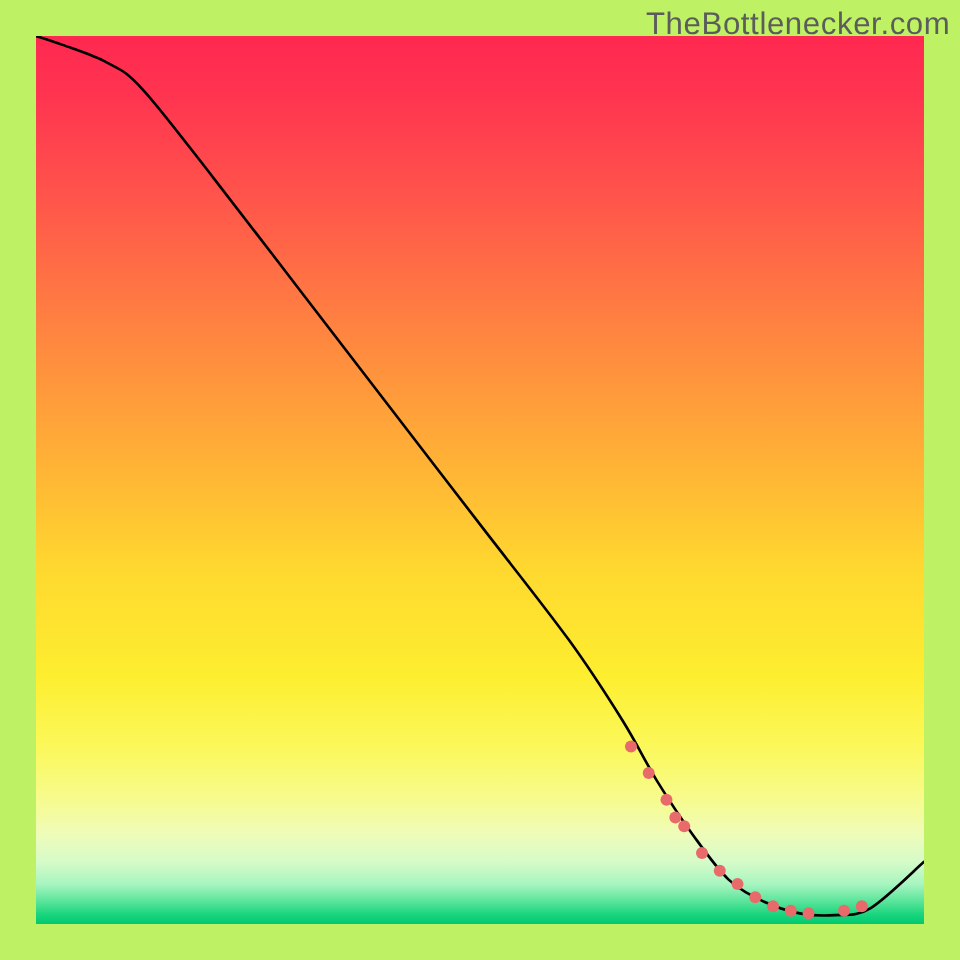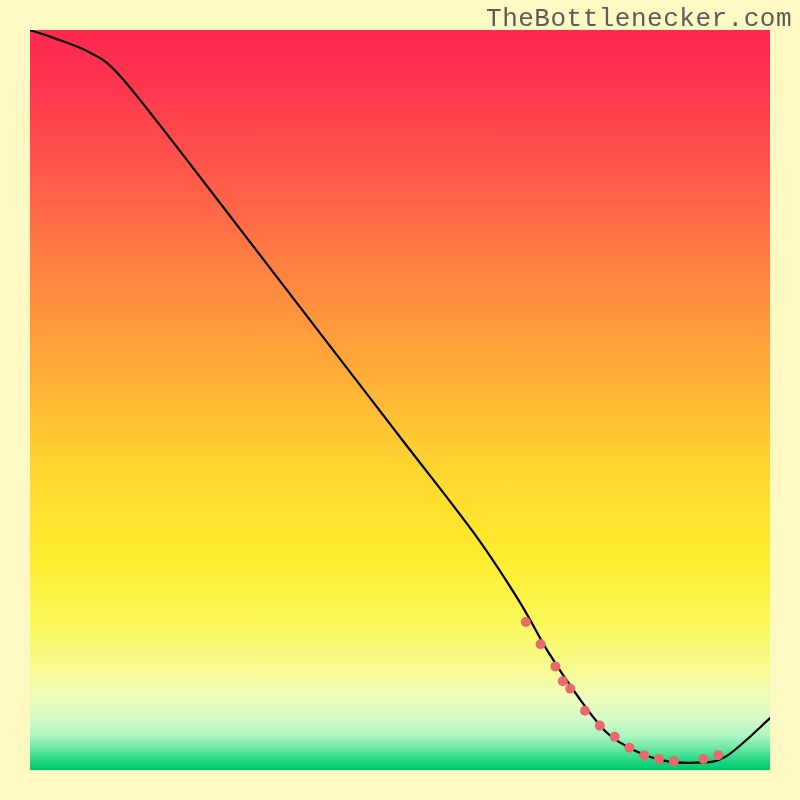--- a/index.html
+++ b/index.html
@@ -8,22 +8,21 @@
     width: 800px;
     height: 800px;
     background: #000;
     overflow: hidden;
     font-family: Arial, Helvetica, sans-serif;
   }
   .frame {
     position: relative;
     width: 800px;
     height: 800px;
-    background: #fef9c3;
-    font-family: Liberation Mono, monospace;
+    background: #bef264;
   }
   .watermark {
     position: absolute;
     top: 4px;
     right: 8px;
     color: #5c5c5c;
     font-size: 26px;
     font-weight: 500;
     letter-spacing: 0.5px;
     z-index: 30;

